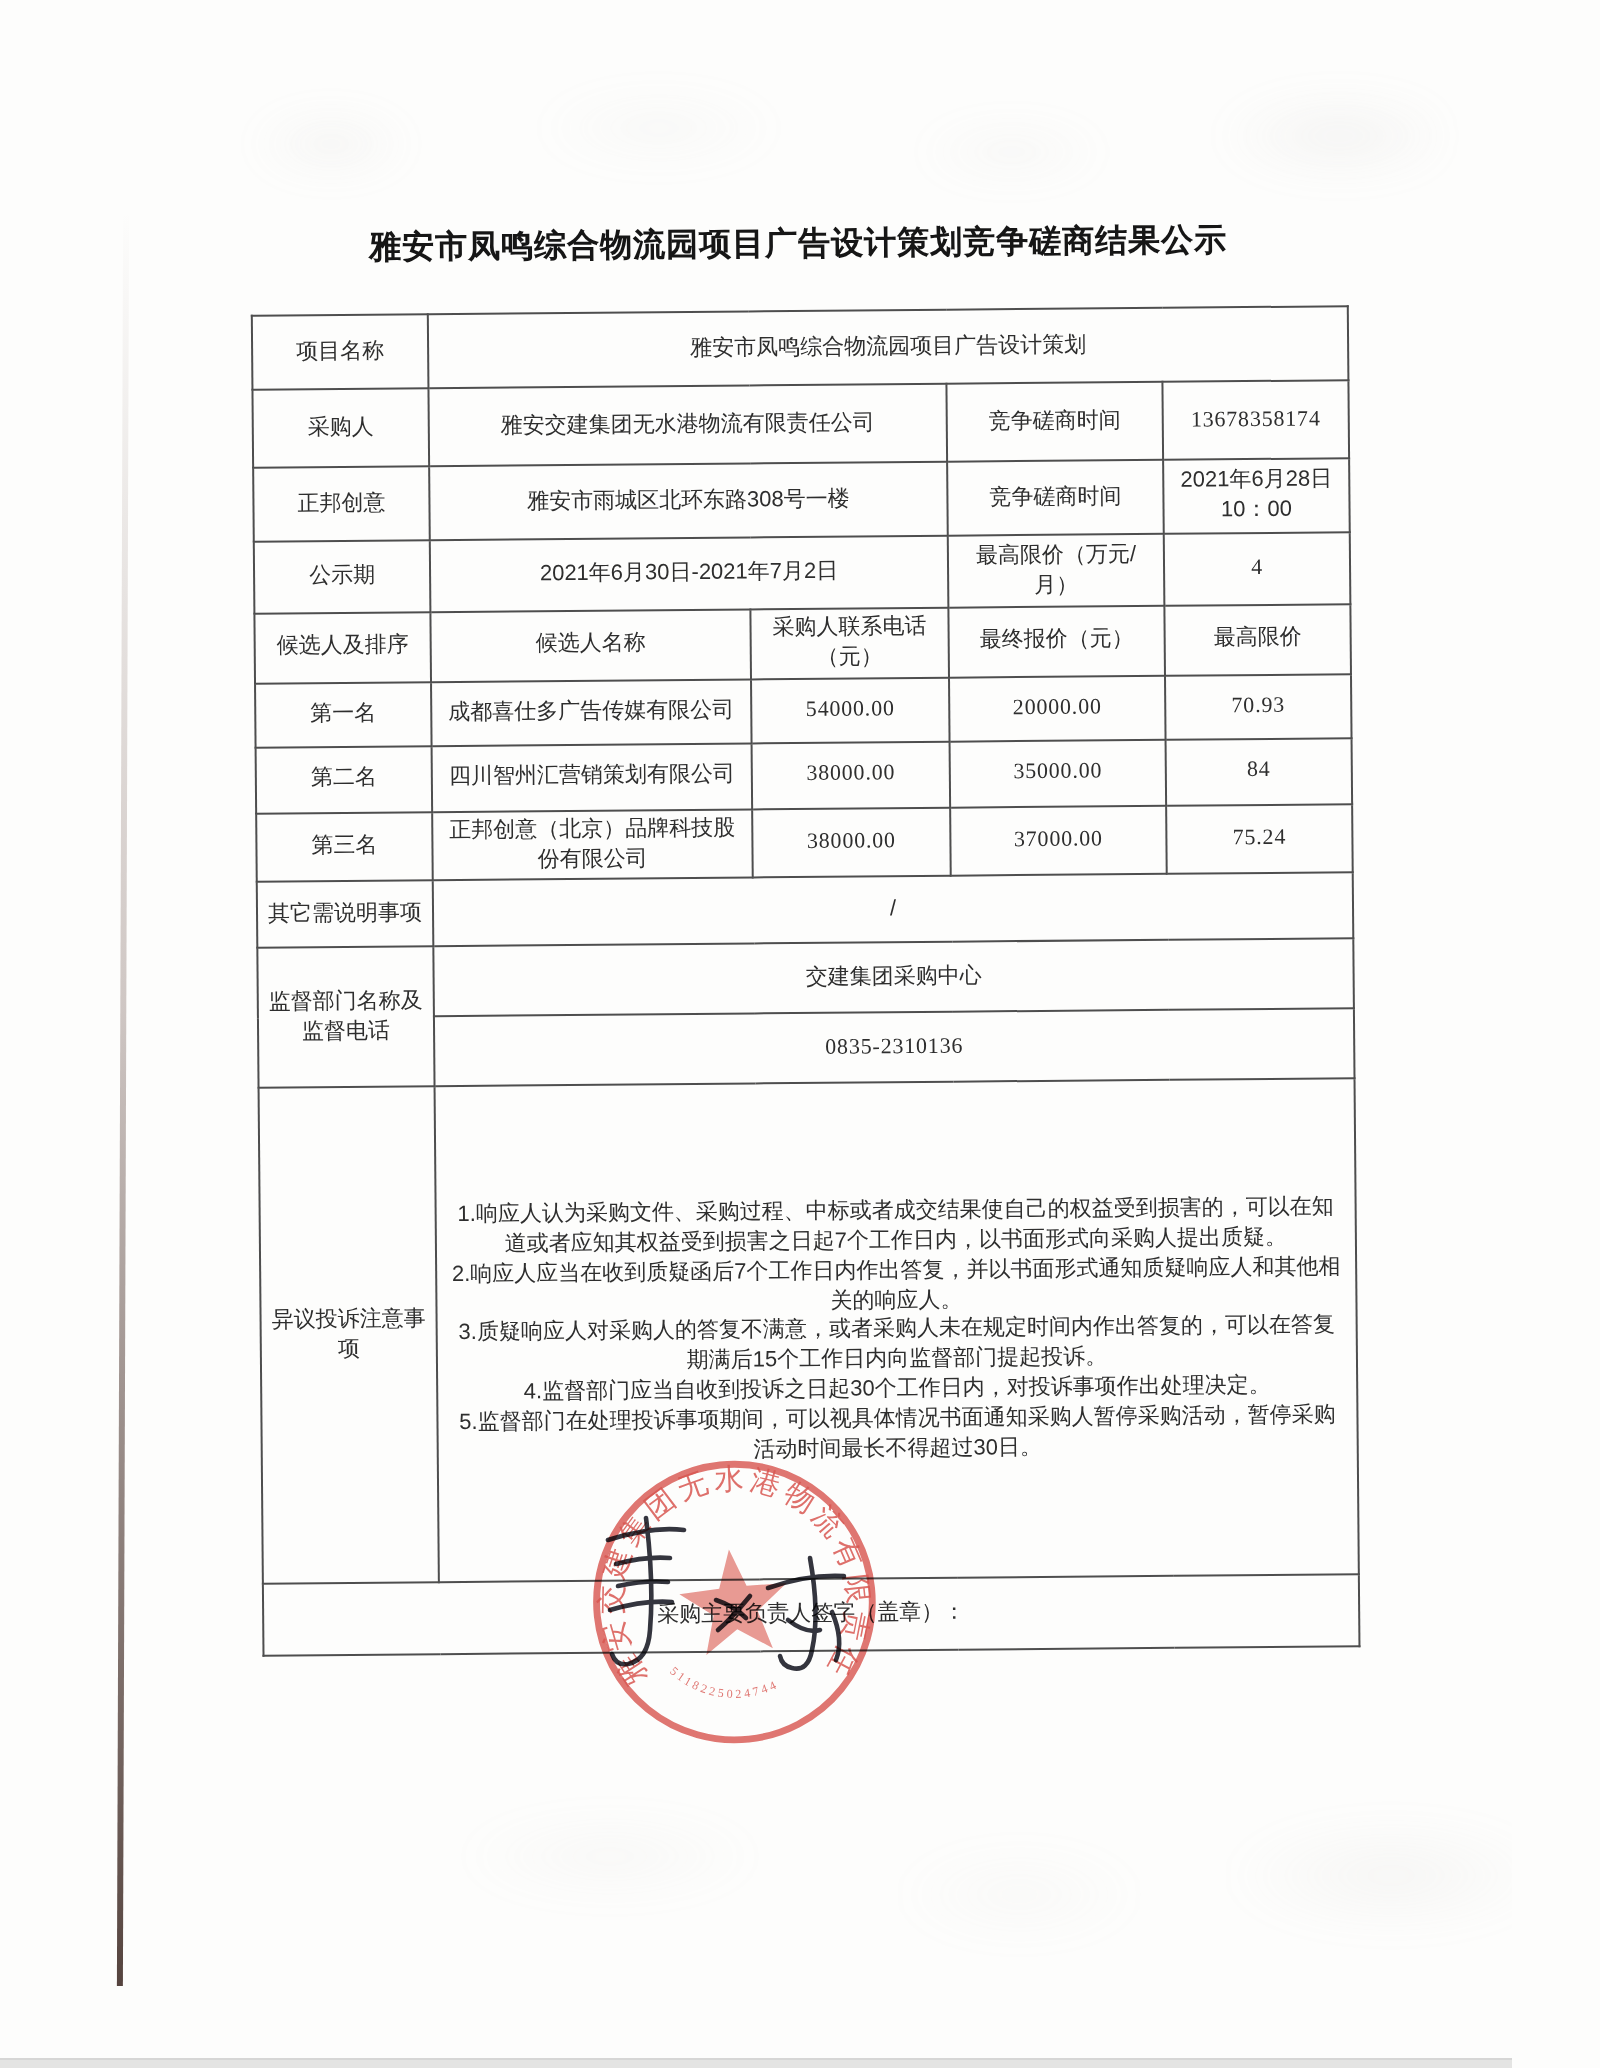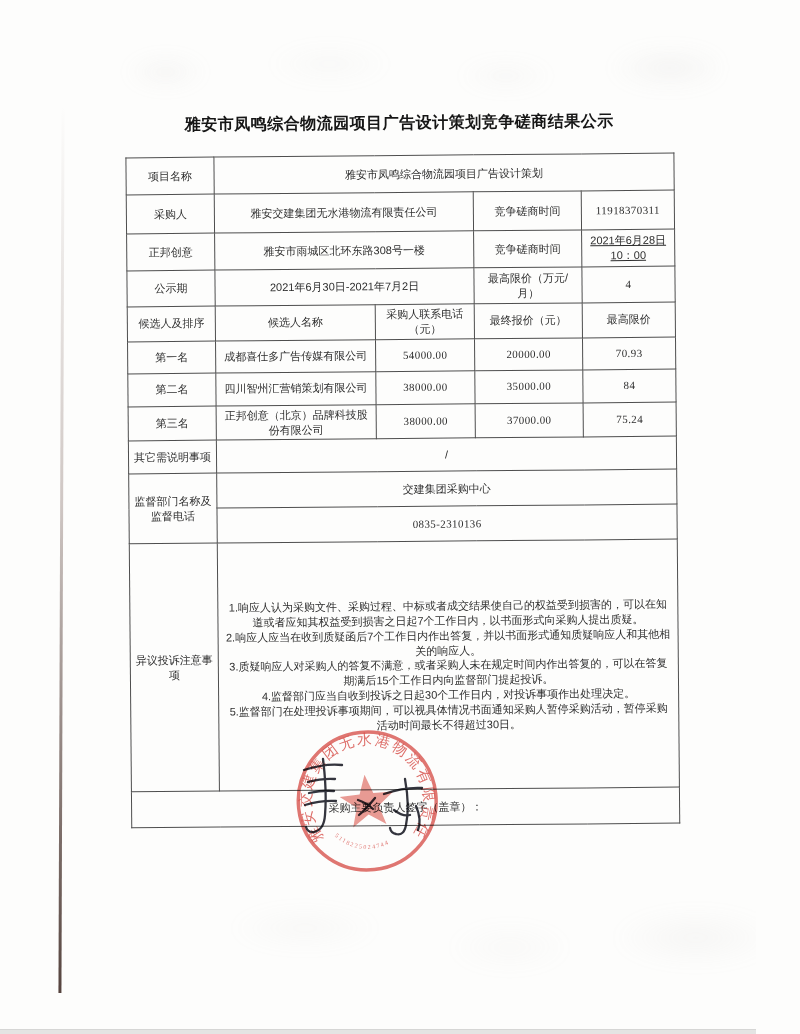--- a/index.html
+++ b/index.html
@@ -36,21 +36,21 @@
     text-align:center;color:#161616;letter-spacing:.5px;}
   table.doc{border-collapse:collapse;table-layout:fixed;width:548px;margin-top:19px;}
   table.doc td{border:1px solid #4e4e4e;padding:2px 5px;font-size:11px;line-height:1.35;
     text-align:center;vertical-align:middle;color:#2e2e2e;word-break:break-all;}
   td.lab{padding:2px 1px;}
   td.left{text-align:left;padding-left:7px;}
   .num{font-family:"Liberation Serif", serif;font-size:12px;letter-spacing:.4px;}
   td.notes{text-align:left;padding:6px 10px;line-height:1.62;font-size:11px;}
   td.notes div{margin:0;}
   td.sig-row{text-align:left;padding-left:4px;font-size:11px;}
-  .two-line span{display:block;text-decoration:underline;}
+  .two-line span{display:block;}
 
   
   .stamp{position:absolute;left:292px;top:724px;width:150px;height:150px;
     transform:rotate(-6deg);mix-blend-mode:multiply;opacity:.9;pointer-events:none;}
   
   .signature{position:absolute;left:278px;top:746px;width:180px;height:104px;
     mix-blend-mode:multiply;pointer-events:none;}
 </style>
 </head>
 <body>
@@ -77,21 +77,21 @@
       <tbody>
           <tr style="height:37px">
         <td class="lab">项目名称</td>
         <td colspan="4" class="left">雅安市凤鸣综合物流园项目广告设计策划</td>
       </tr>
 
       <tr style="height:39px">
         <td class="lab">采购人</td>
         <td colspan="2" class="left">雅安交建集团无水港物流有限责任公司</td>
         <td class="lab">竞争磋商时间</td>
-        <td class="num">11918370311</td>
+        <td class="num">13678358174</td>
       </tr>
 
       <tr style="height:37px">
         <td class="lab">正邦创意</td>
         <td colspan="2" class="left">雅安市雨城区北环东路308号一楼</td>
         <td class="lab">竞争磋商时间</td>
         <td class="two-line">
           <span>2021年6月28日</span>
           <span>10：00</span>
         </td>

